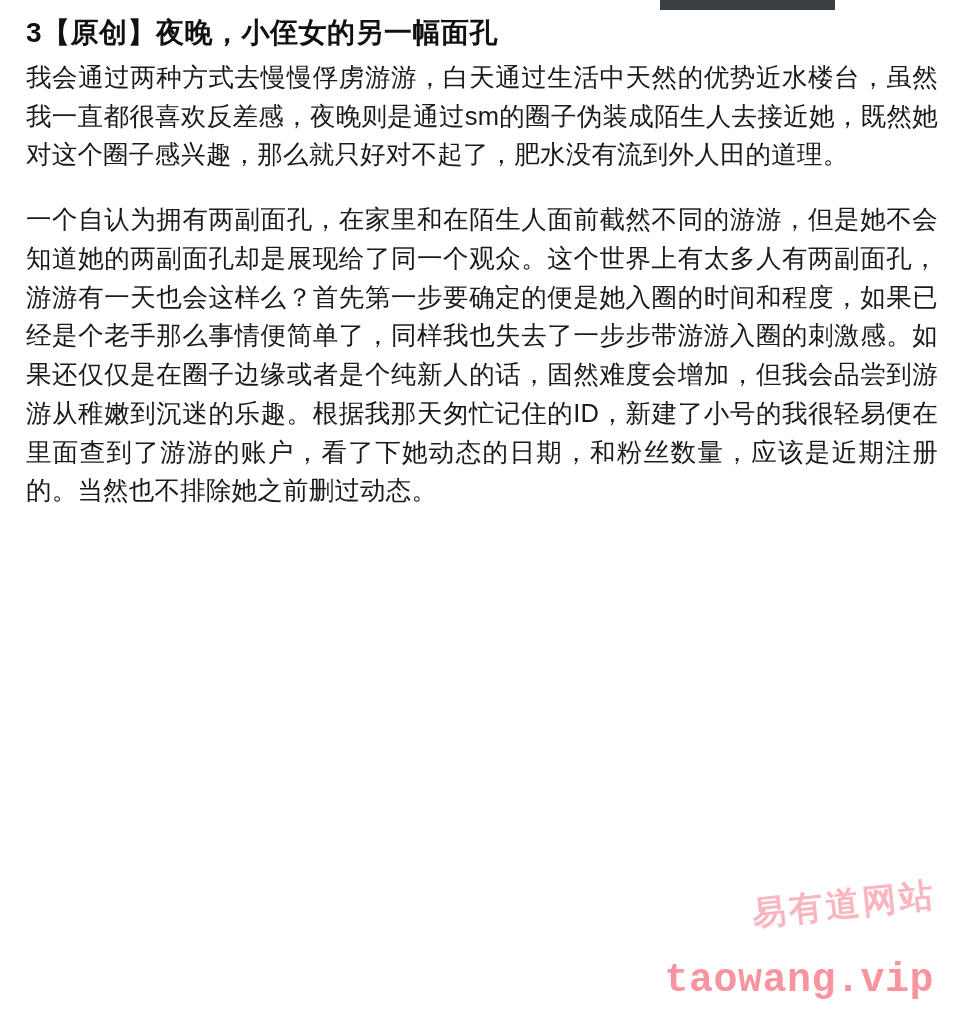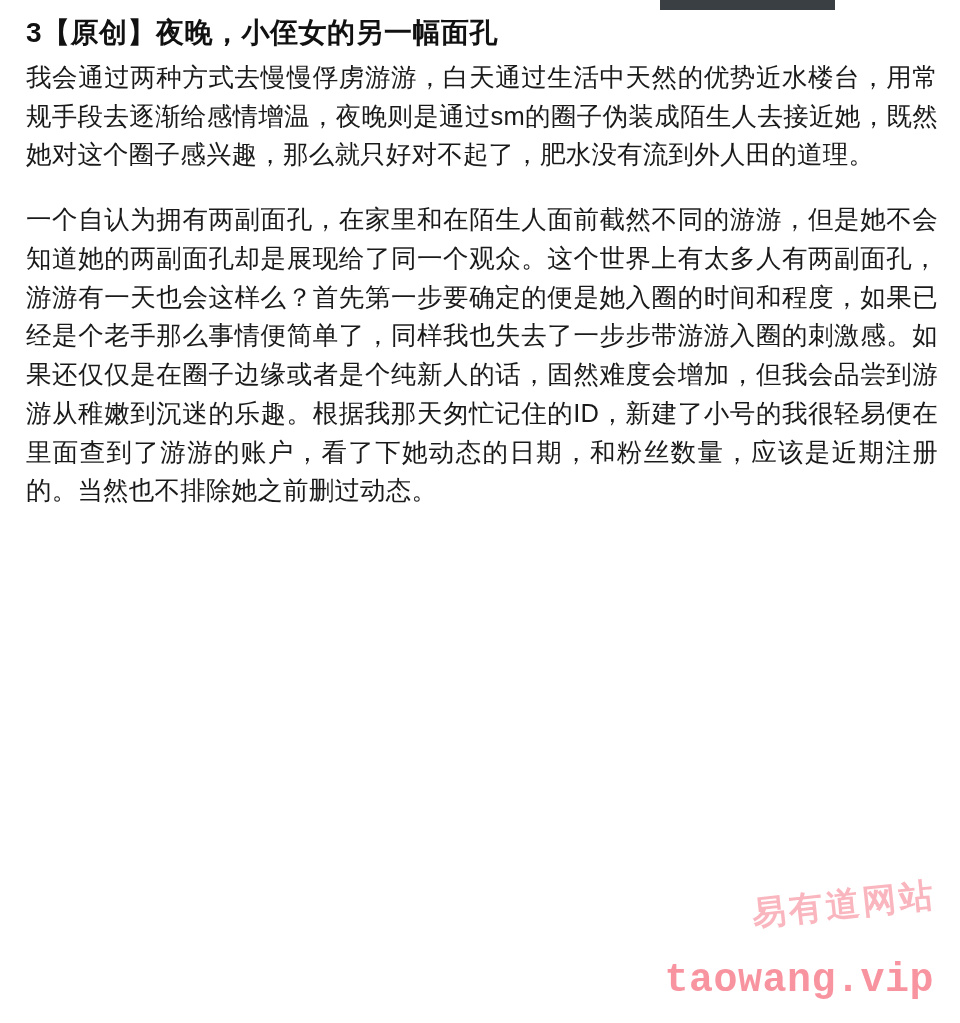--- a/index.html
+++ b/index.html
@@ -111,20 +111,20 @@
 <div class="page">
 
   <div class="top-strip">
     <div class="seg-white"></div>
     <div class="seg-dark"></div>
     <div class="seg-white2"></div>
   </div>
 
   <div class="content">
     <h1 class="title">3【原创】夜晚，小侄女的另一幅面孔</h1>
-    <p class="para">我会通过两种方式去慢慢俘虏游游，白天通过生活中天然的优势近水楼台，用常规手段去逐渐给感情增温，夜晚则是通过sm的圈子伪装成陌生人去接近她，既然她对这个圈子感兴趣，那么就只好对不起了，肥水没有流到外人田的道理。</p>
+    <p class="para">我会通过两种方式去慢慢俘虏游游，白天通过生活中天然的优势近水楼台，虽然我一直都很喜欢反差感，夜晚则是通过sm的圈子伪装成陌生人去接近她，既然她对这个圈子感兴趣，那么就只好对不起了，肥水没有流到外人田的道理。</p>
     <p class="para">一个自认为拥有两副面孔，在家里和在陌生人面前截然不同的游游，但是她不会知道她的两副面孔却是展现给了同一个观众。这个世界上有太多人有两副面孔，游游有一天也会这样么？首先第一步要确定的便是她入圈的时间和程度，如果已经是个老手那么事情便简单了，同样我也失去了一步步带游游入圈的刺激感。如果还仅仅是在圈子边缘或者是个纯新人的话，固然难度会增加，但我会品尝到游游从稚嫩到沉迷的乐趣。根据我那天匆忙记住的ID，新建了小号的我很轻易便在里面查到了游游的账户，看了下她动态的日期，和粉丝数量，应该是近期注册的。当然也不排除她之前删过动态。</p>
   </div>
 
   <div class="watermark wm-cn">易有道网站</div>
   <div class="watermark wm-url">taowang.vip</div>
 
 </div>
 
 </body></html>

